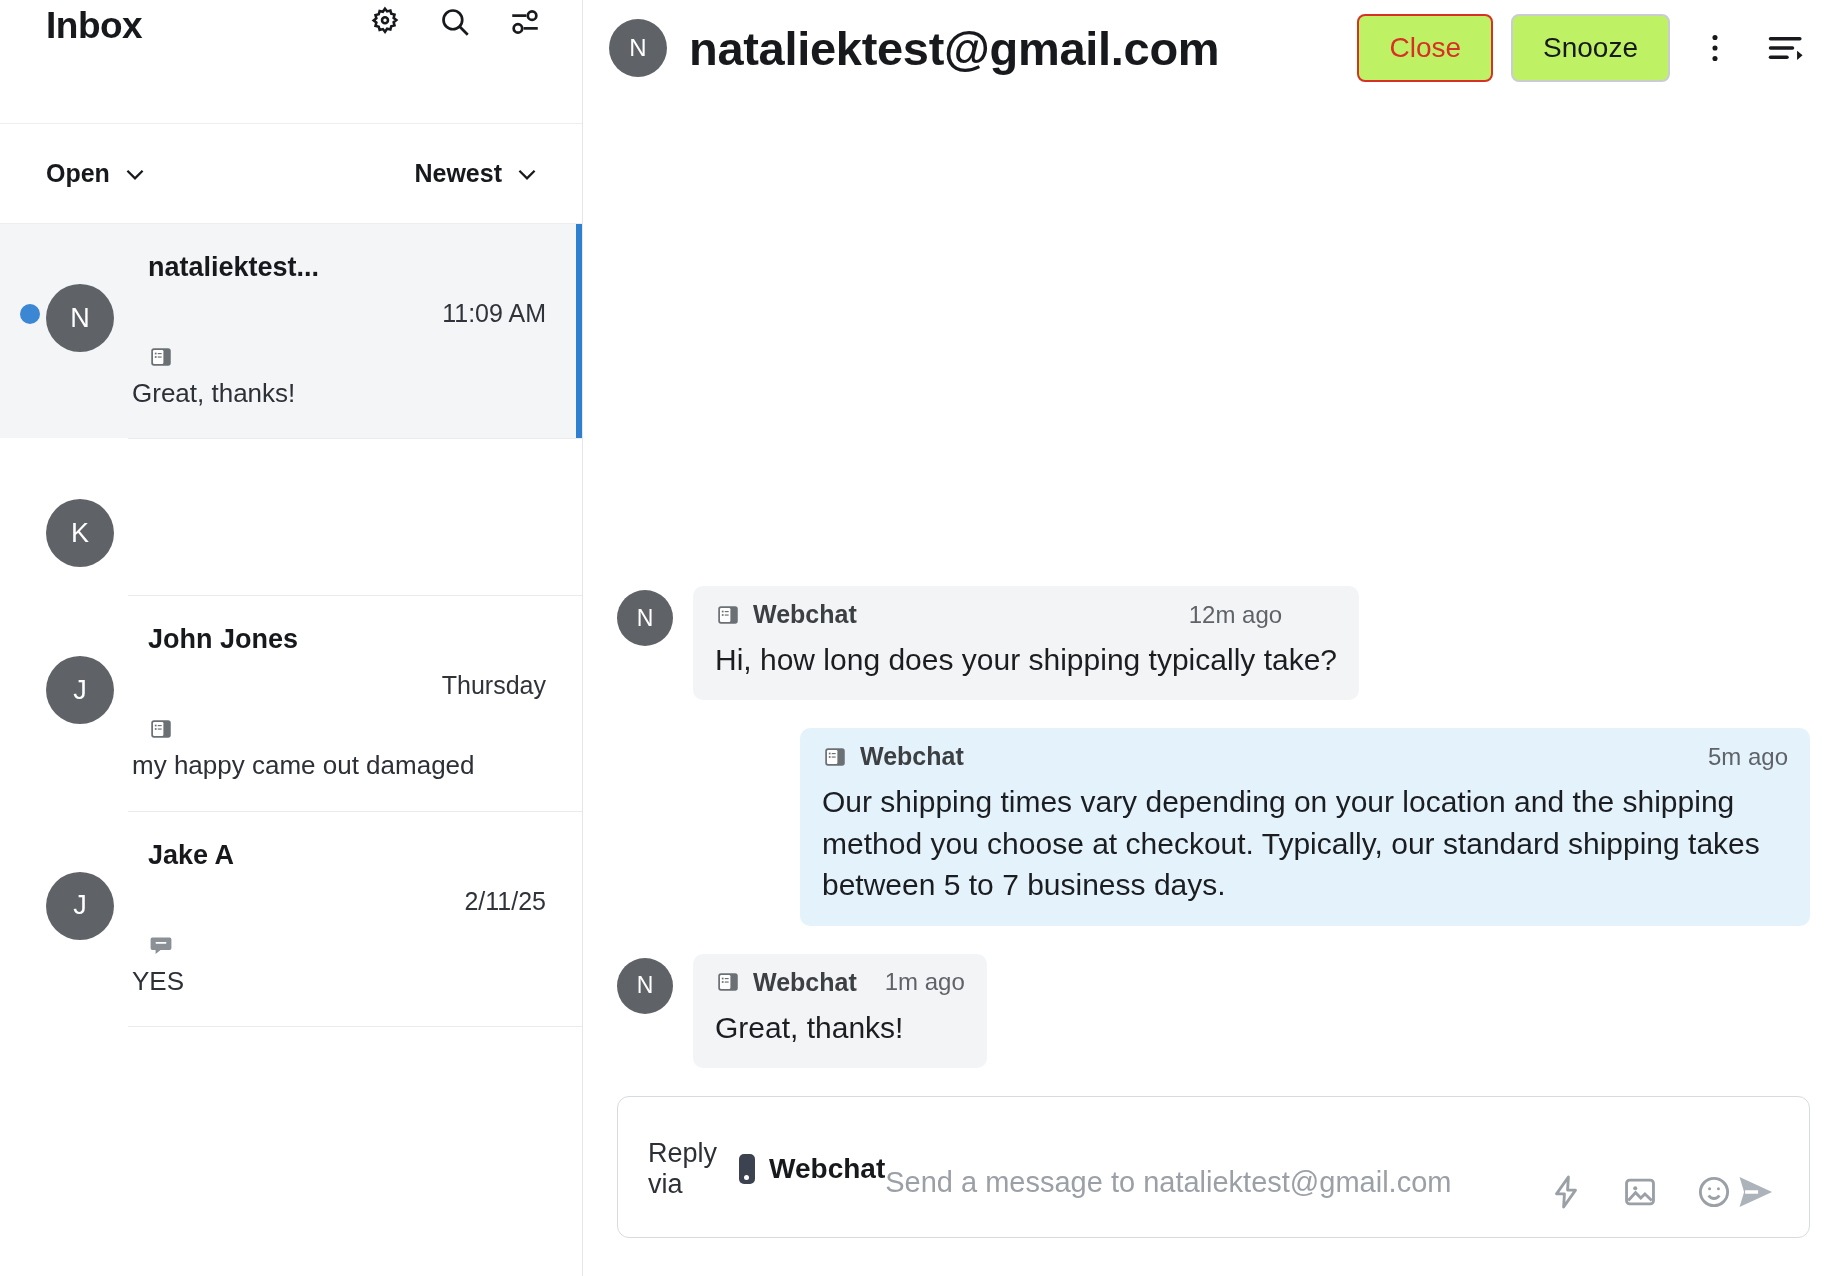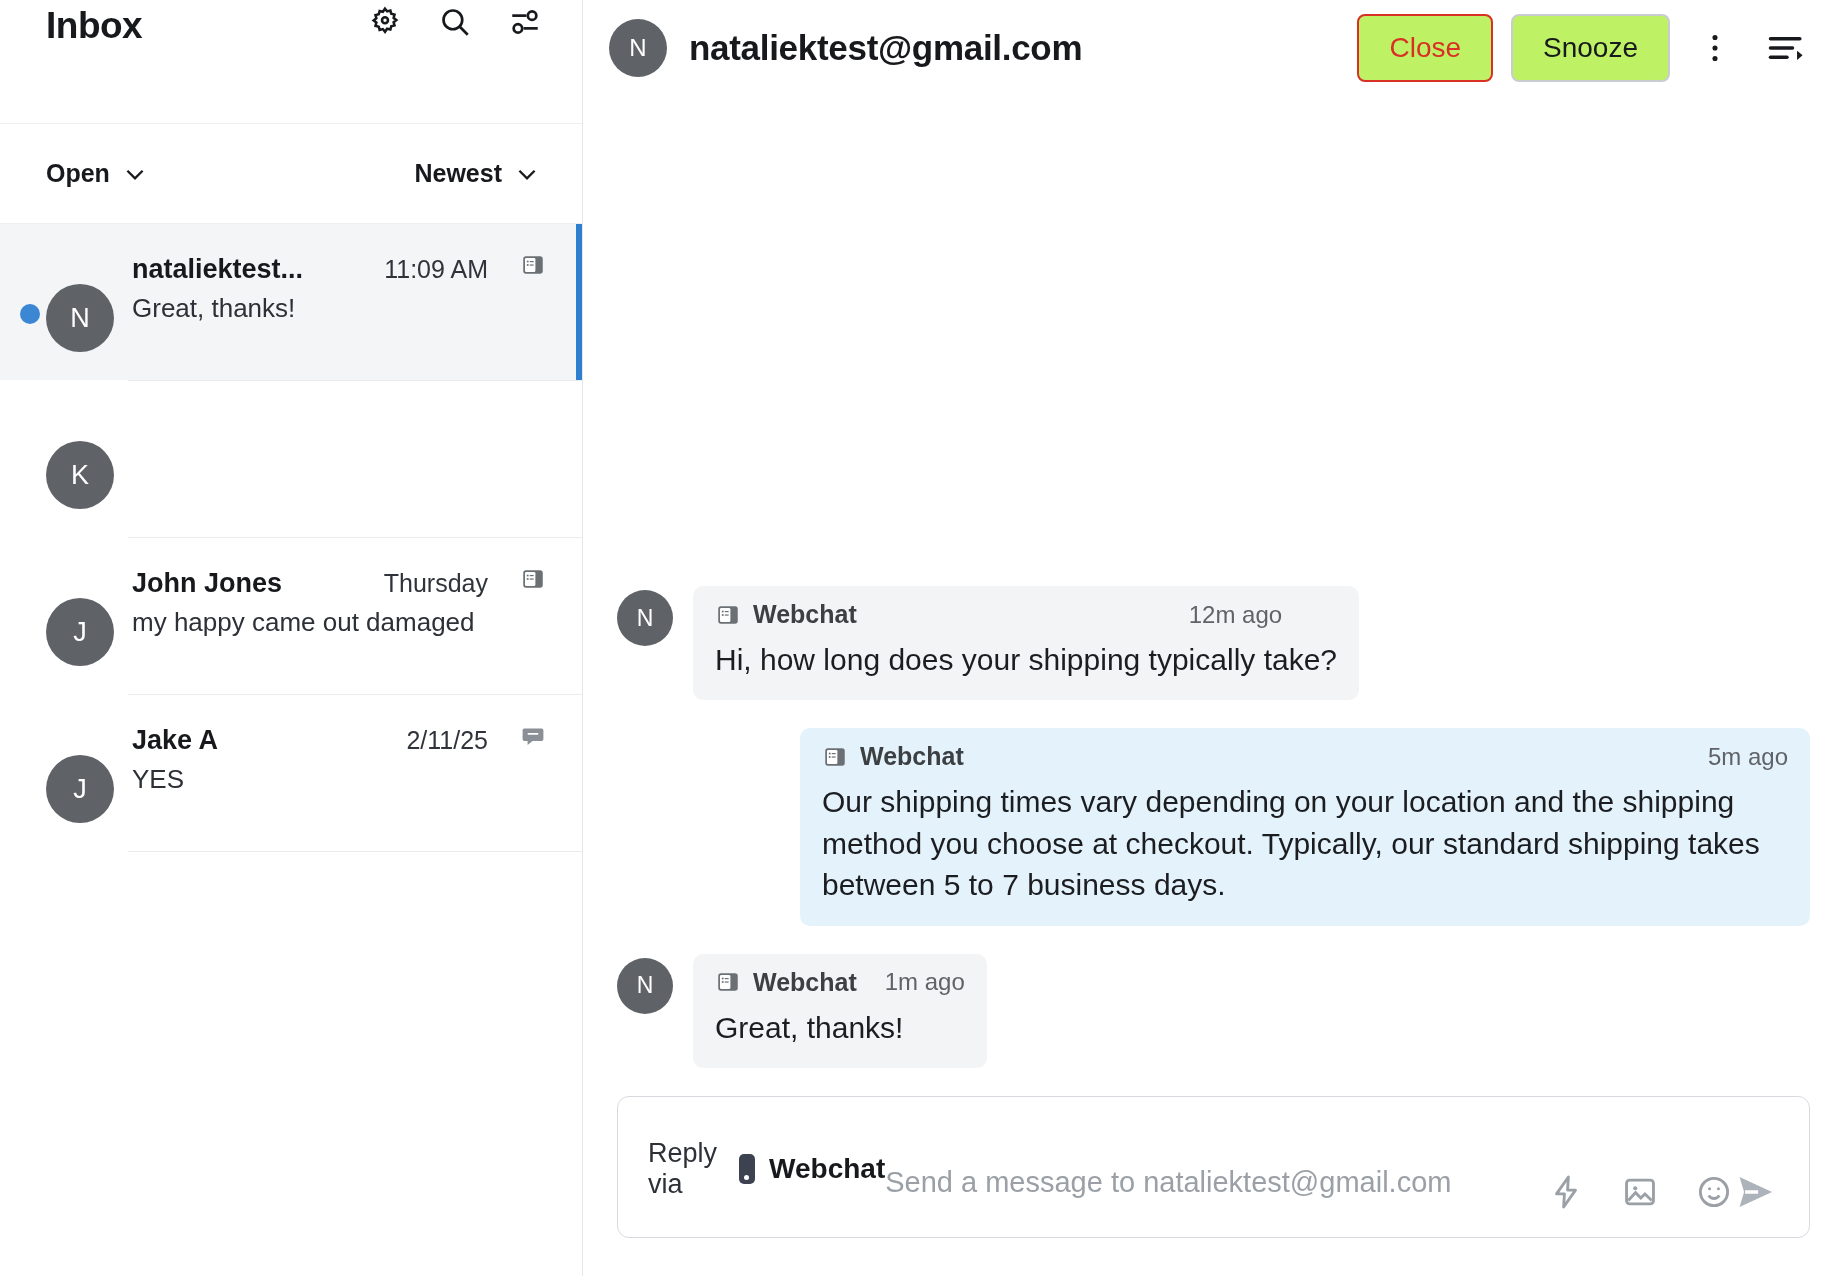--- a/index.html
+++ b/index.html
@@ -58,21 +58,21 @@
     background: #3b87d4; flex: none; margin-top: 52px; margin-left: -26px; margin-right: 6px;
   }
   .unread-spacer { width: 0px; flex: none; }
   .avatar {
     width: 68px; height: 68px; border-radius: 50%;
     background: #5f6368; color: #fff;
     display: flex; align-items: center; justify-content: center;
     font-size: 27px; font-weight: 400; flex: none; margin-top: 32px;
   }
   .conv-body { flex: 1; min-width: 0; margin-left: 18px; position: relative; }
-  .conv-top { display: flex; align-items: baseline; gap: 16px; }
+  .conv-top { display: flex; align-items: baseline; gap: 16px; flex-direction: column; }
   .conv-name {
     font-size: 27px; font-weight: 700; color: #17191c;
     white-space: nowrap; overflow: hidden; text-overflow: ellipsis; max-width: 250px;
   }
   .conv-time { font-size: 25px; color: #30333a; margin-left: auto; white-space: nowrap; }
   .channel-badge { width: 26px; height: 26px; flex: none; margin-left: 16px; }
   .conv-preview {
     font-size: 26px; color: #2d3036; line-height: 1.32; margin-top: 6px;
     max-width: 420px;
   }
@@ -82,21 +82,21 @@
   .right-pane { flex: 1; height: 100%; display: flex; flex-direction: column; background: #fff; }
   .conv-header {
     height: 96px; flex: none; display: flex; align-items: center;
     padding: 0 30px 0 26px; gap: 0;
   }
   .header-avatar {
     width: 58px; height: 58px; border-radius: 50%; background: #5f6368; color: #fff;
     display: flex; align-items: center; justify-content: center;
     font-size: 24px; flex: none;
   }
-  .header-title { font-size: 35px; font-weight: 700; margin-left: 22px; color: #17191c; letter-spacing: -0.3px; }
+  .header-title { font-size: 47px; font-weight: 700; margin-left: 22px; color: #17191c; letter-spacing: -0.3px; }
   .header-actions { margin-left: auto; display: flex; align-items: center; gap: 18px; }
   .btn {
     height: 68px; padding: 0 30px; border-radius: 8px;
     font-size: 28px; font-family: inherit; background: #bef264; cursor: pointer;
     display: flex; align-items: center; justify-content: center;
   }
   .btn-close { border: 2px solid #d93025; color: #d93025; }
   .btn-snooze { border: 2px solid #c9cdd2; color: #17191c; }
   .icon-btn { width: 54px; height: 54px; display: flex; align-items: center; justify-content: center; cursor: pointer; color: #17191c; }
 

